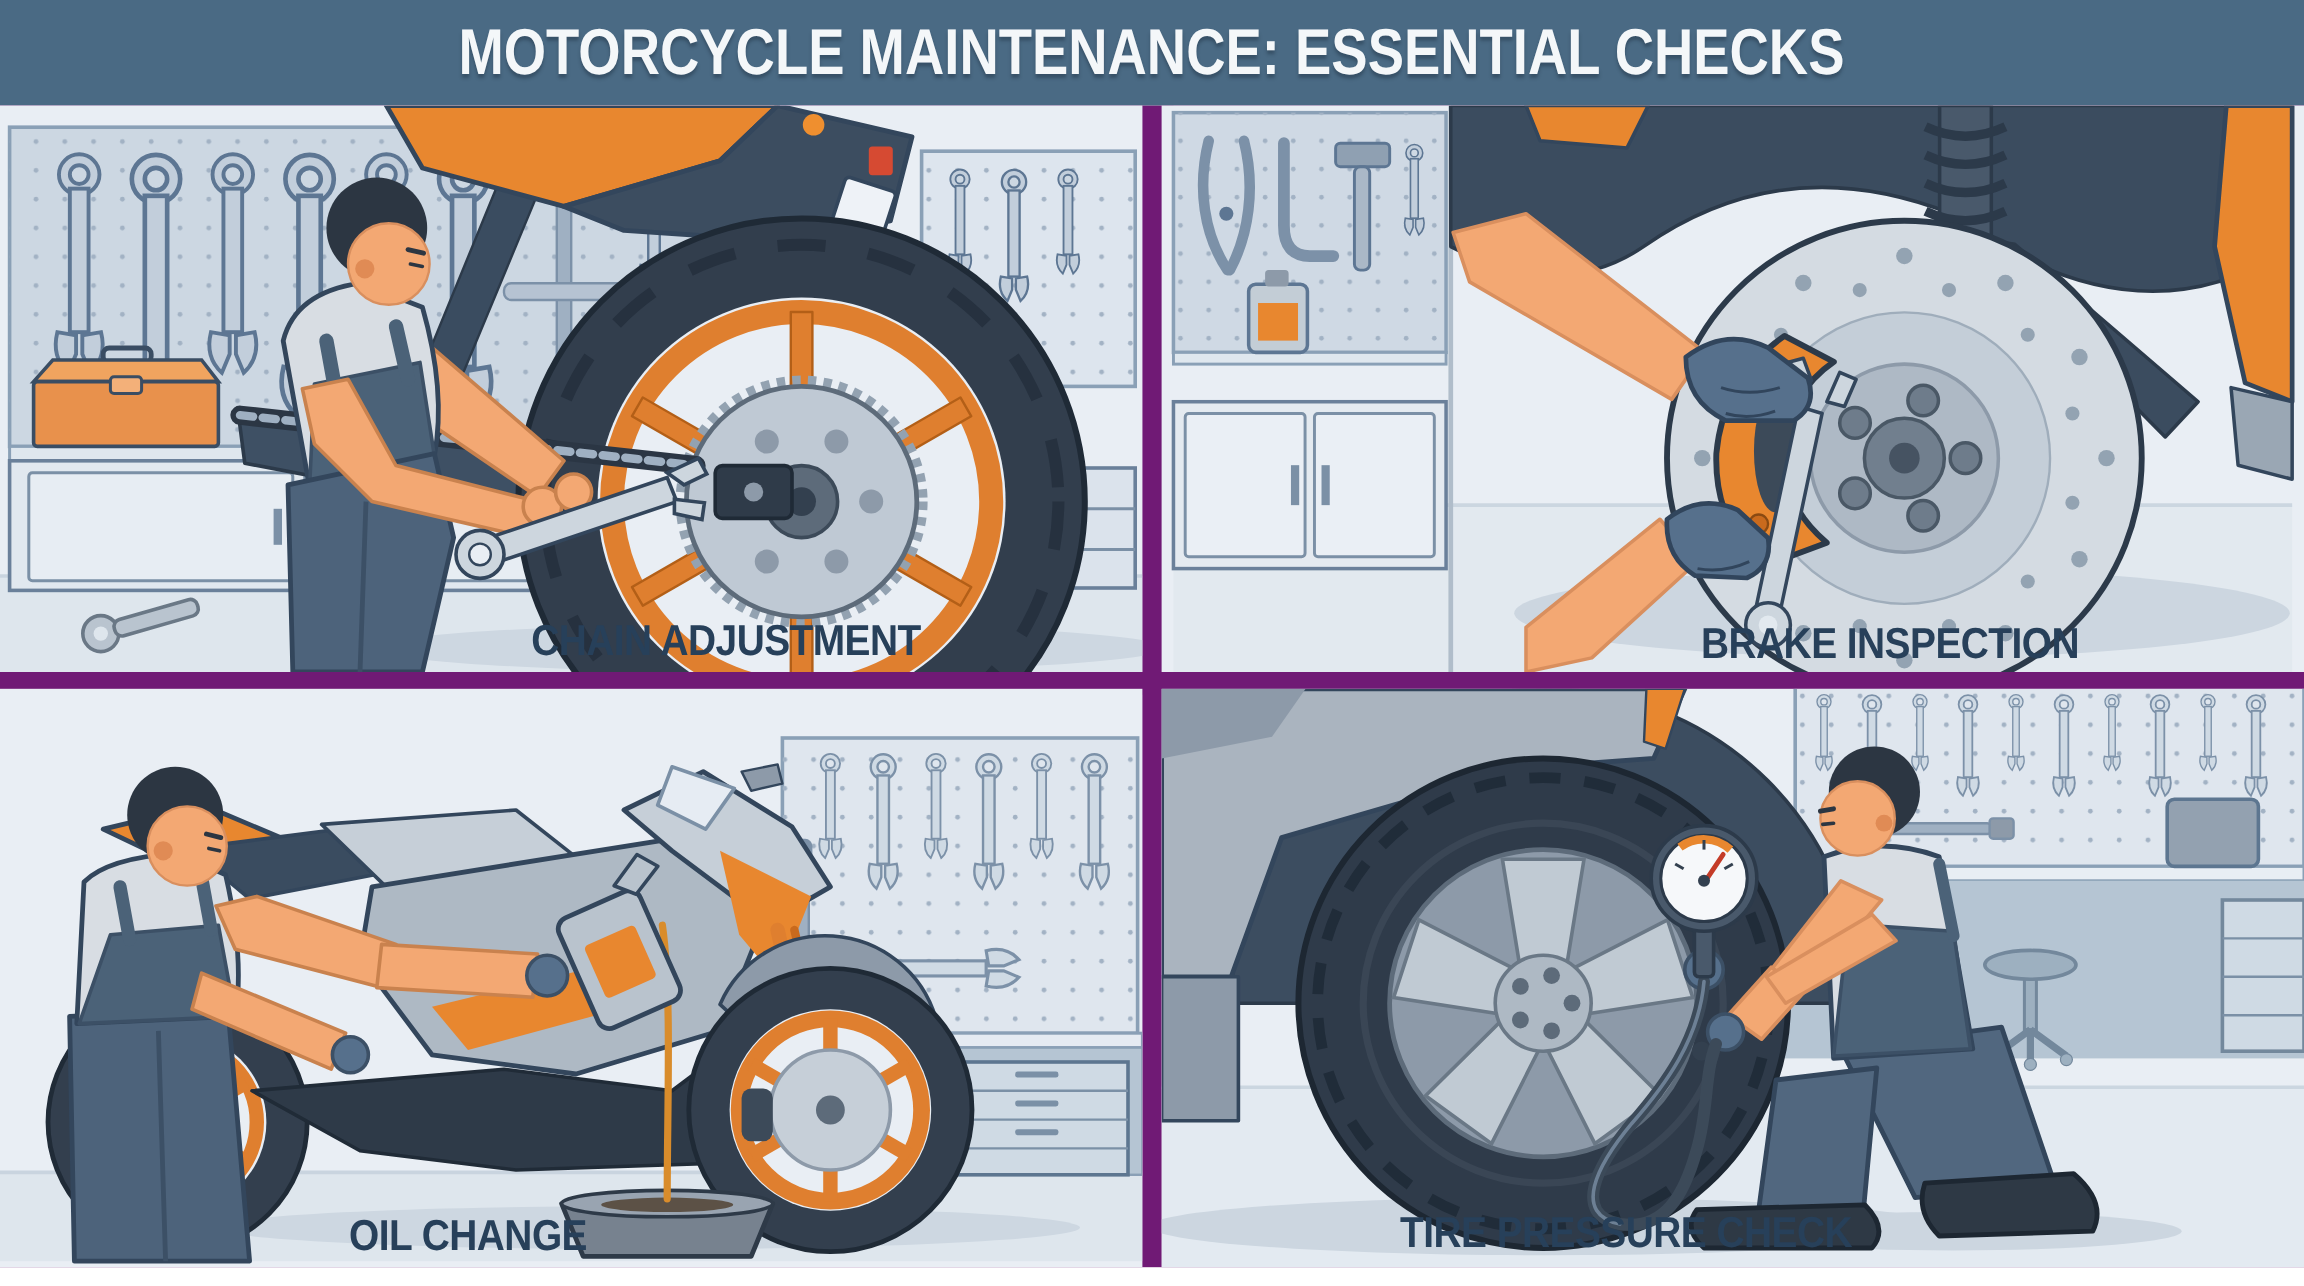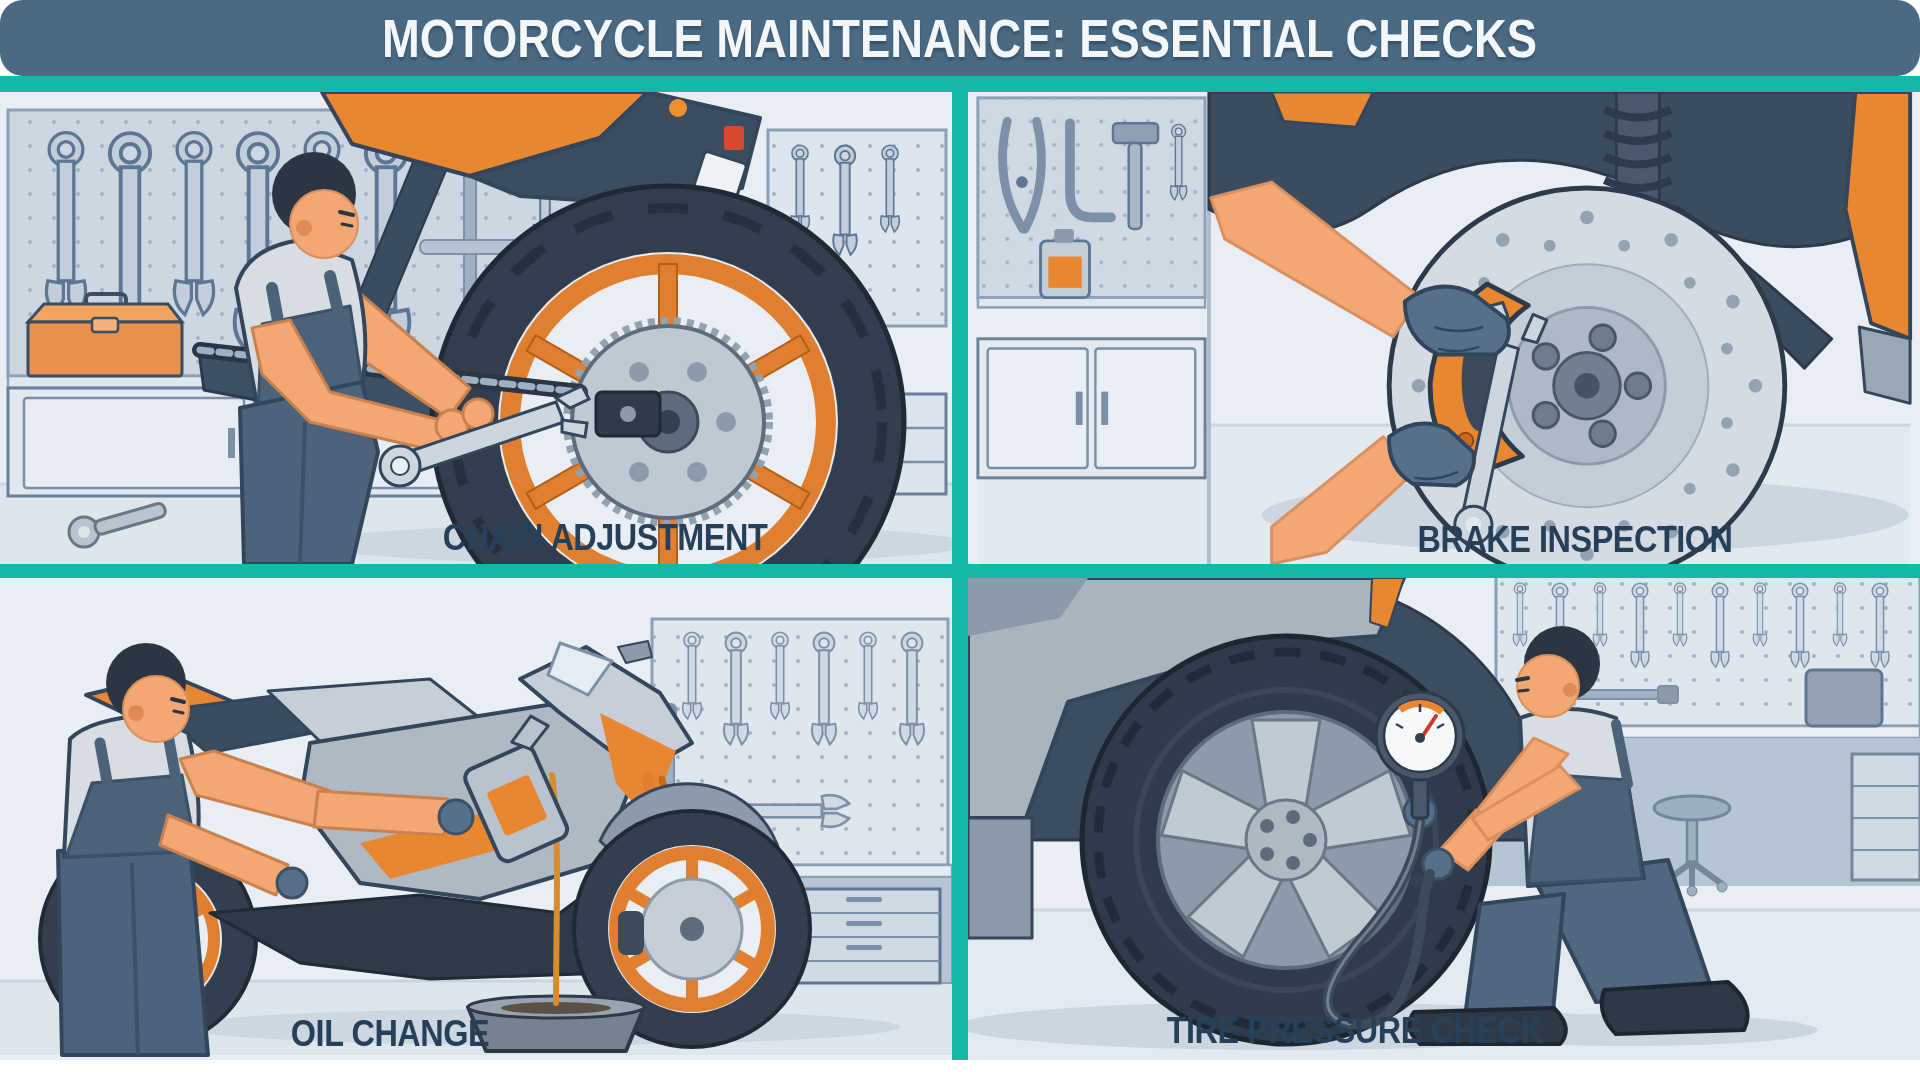--- a/index.html
+++ b/index.html
@@ -1,22 +1,22 @@
 <!DOCTYPE html>
 <html><head>
 <meta charset="utf-8">
 <style>
   html,body{margin:0;padding:0;background:#ffffff;}
   .poster{width:1920px;height:1072px;background:#ffffff;overflow:hidden;position:relative;
           font-family:"Liberation Sans", sans-serif;}
-  .header{height:76px;background:#4a6a84;display:flex;align-items:center;justify-content:center;border-radius:23px;}
+  .header{height:88px;background:#4a6a84;display:flex;align-items:center;justify-content:center;}
   .title{margin:0;color:#f4f7f9;font-size:54px;font-weight:bold;letter-spacing:0px;
          transform:scaleX(.84);white-space:nowrap;text-shadow:0 3px 3px rgba(20,35,50,.35);}
   .grid{display:grid;grid-template-columns:952px 952px;grid-template-rows:472px 482px;
-        column-gap:16px;row-gap:14px;padding-top:16px;background:#14b8a6;}
+        column-gap:16px;row-gap:14px;background:#701a75;}
   .panel{position:relative;background:#e9eef4;overflow:hidden;}
   .panel svg{position:absolute;left:0;top:0;width:100%;height:100%;display:block;}
   .caption{position:absolute;transform:translateX(-50%) scaleX(.9);transform-origin:center bottom;
            color:#27405a;font-weight:bold;font-size:36px;letter-spacing:-.5px;white-space:nowrap;}
   .cap1{left:605px;bottom:5px;}
   .cap2{left:390px;bottom:5px;}
   .cap3{left:607px;bottom:3px;}
   .cap4{left:387px;bottom:8px;}
 </style>
 </head>

